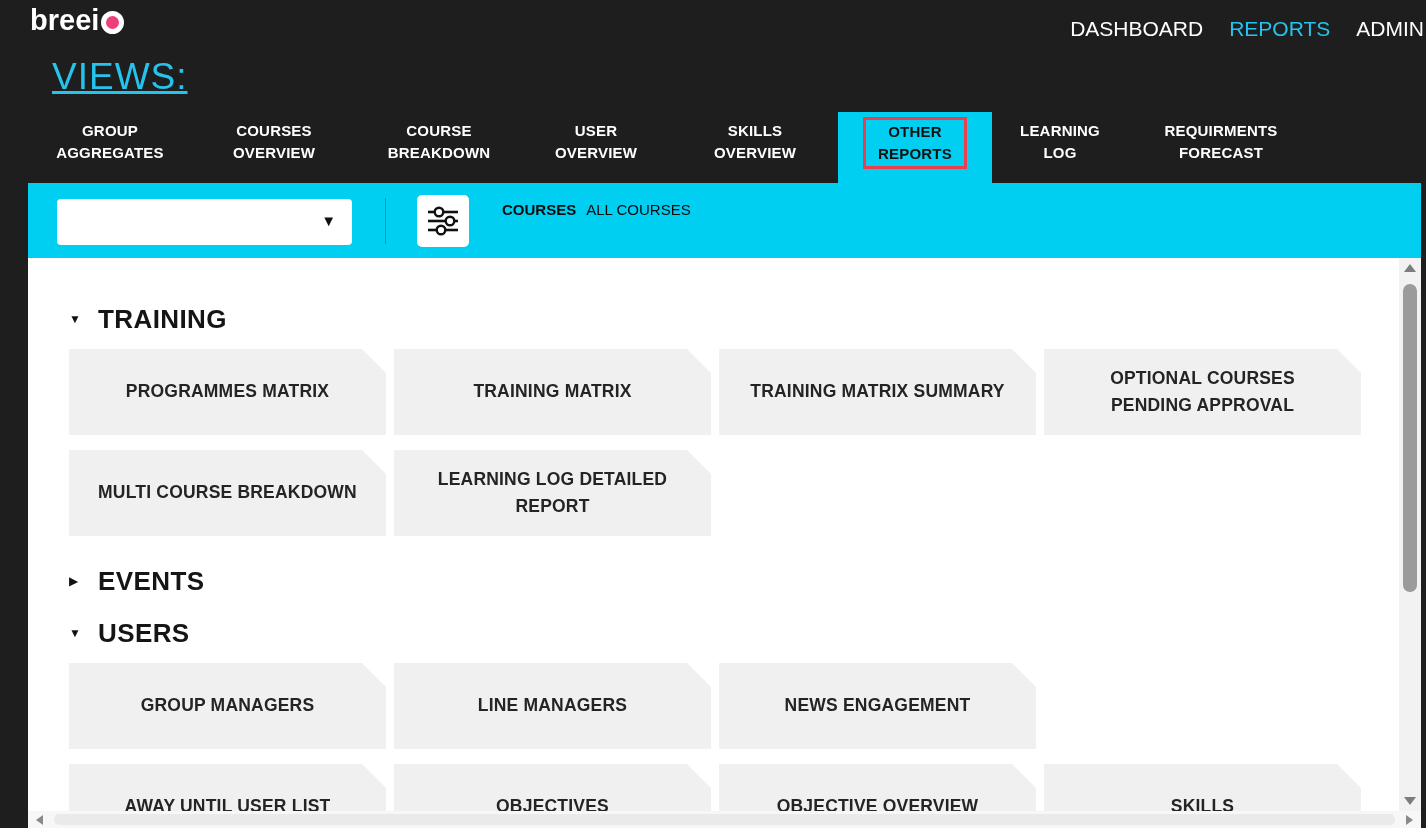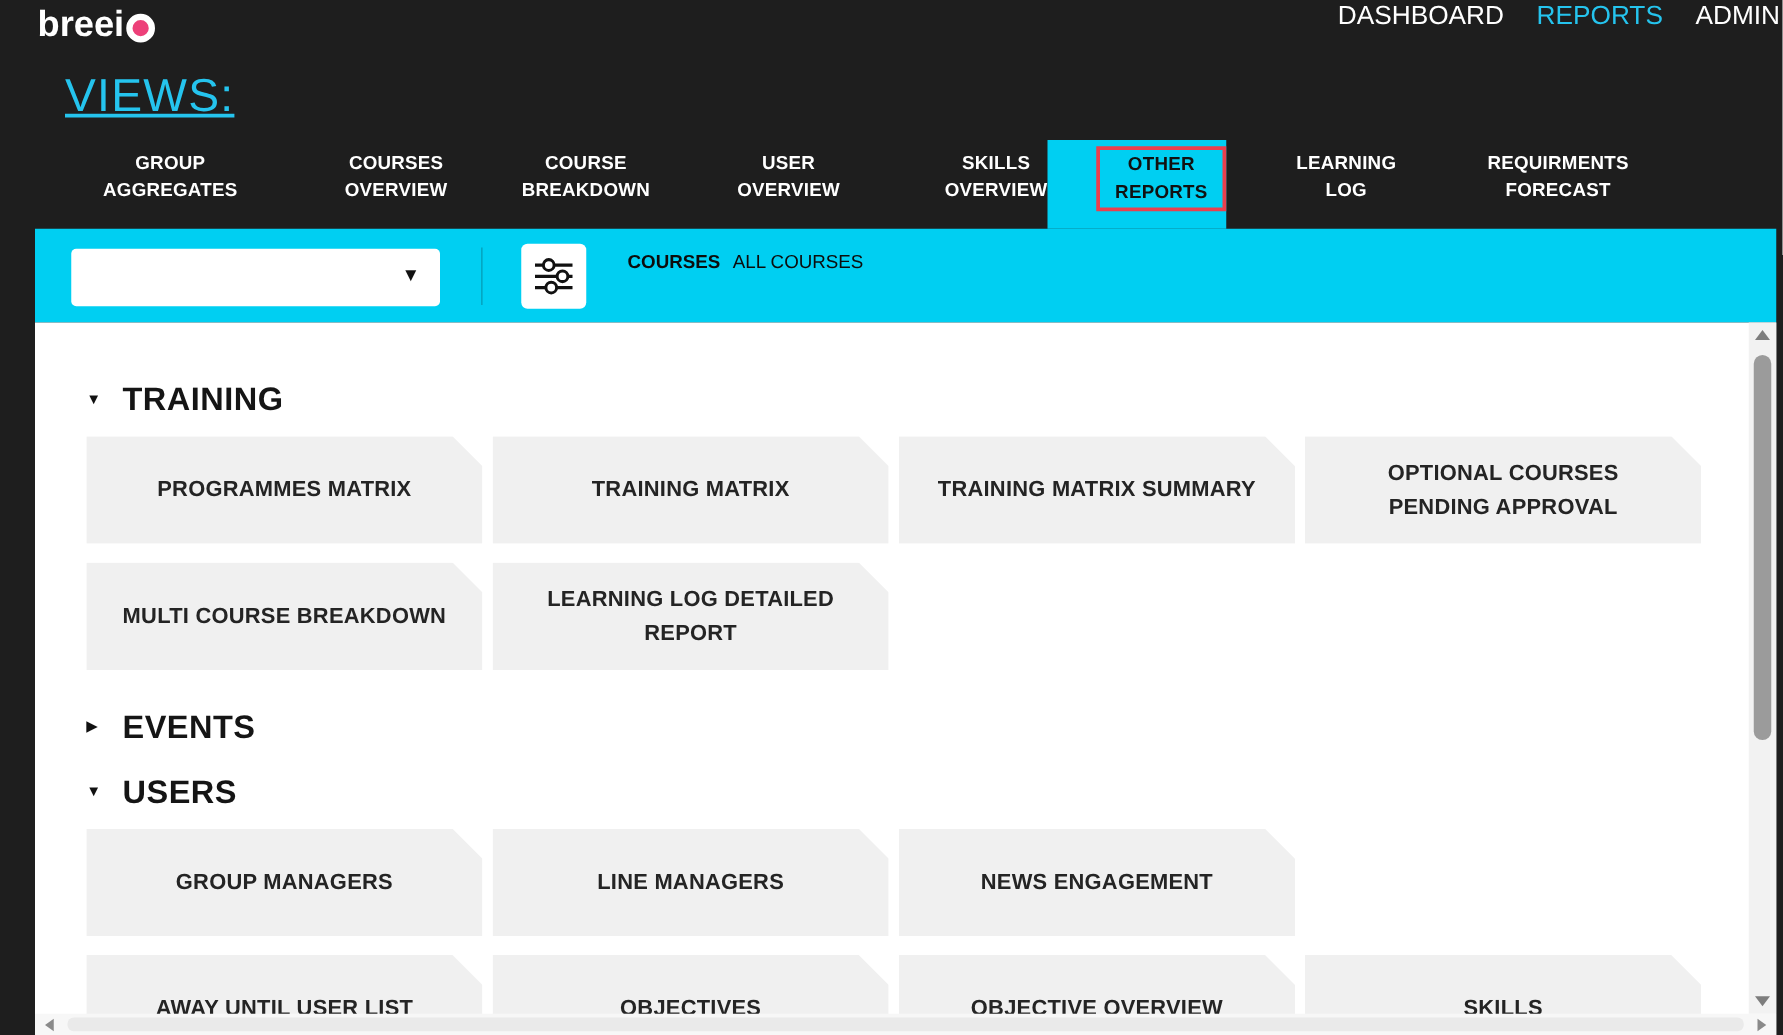--- a/index.html
+++ b/index.html
@@ -5,30 +5,30 @@
   html,body{margin:0;padding:0;}
   body{
     width:1426px;height:828px;position:relative;overflow:hidden;
     background:var(--dark,#1e1e1e);
     font-family:"Liberation Sans", sans-serif;
   }
   
   .topbar{position:absolute;top:0;left:0;width:100%;height:44px;}
   .logo{position:absolute;left:30px;top:4px;color:#fff;font-size:29px;font-weight:bold;letter-spacing:0;display:flex;align-items:center;}
   .logo-o{display:inline-block;width:13px;height:13px;border-radius:50%;background:var(--pink,#ed4079);border:5px solid #fff;margin-left:2px;margin-top:4px;}
-  .top-nav{position:absolute;right:2px;top:1px;display:flex;gap:26px;}
+  .top-nav{position:absolute;right:2px;top:17px;display:flex;gap:26px;}
   .nav-item{color:#fff;font-size:21px;cursor:pointer;}
   .nav-item.active{color:var(--cyan-text,#25c4ee);}
   
   .views-title{position:absolute;left:52px;top:56px;color:var(--cyan-text,#25c4ee);font-size:37px;font-weight:400;letter-spacing:1px;text-decoration:underline;}
   
   .tabs-row{position:absolute;left:30px;top:112px;height:71px;display:flex;}
-  .tab{display:flex;flex-direction:column;align-items:flex-end;padding-top:8px;box-sizing:border-box;cursor:pointer;color:#fff;height:71px;}
+  .tab{display:flex;flex-direction:column;align-items:center;padding-top:8px;box-sizing:border-box;cursor:pointer;color:#fff;height:71px;}
   .tab:nth-child(1){width:160px}.tab:nth-child(2){width:168px}.tab:nth-child(3){width:162px}
-  .tab:nth-child(4){width:152px}.tab:nth-child(5){width:166px}.tab:nth-child(6){width:143px}
+  .tab:nth-child(4){width:152px}.tab:nth-child(5){width:166px}.tab:nth-child(6){width:154px}
   .tab:nth-child(7){width:136px}.tab:nth-child(8){width:186px}
   .tab.active{background:var(--cyan,#00cff2);color:#111;padding-top:5px;}
   .tab-label{font-weight:bold;font-size:15px;line-height:22px;text-align:center;letter-spacing:.2px;}
   .anno-box{border:3px solid var(--red,#e8404e);padding:1px 12px;}
   
   .filter-bar{position:absolute;left:28px;top:183px;width:1393px;height:75px;background:var(--cyan,#00cff2);}
   .dropdown{position:absolute;left:29px;top:16px;width:295px;height:46px;background:#fff;border-radius:4px;cursor:pointer;}
   .dropdown .caret{position:absolute;right:16px;top:13px;color:#111;font-size:15px;}
   .vdivider{position:absolute;left:357px;top:15px;width:1px;height:46px;background:rgba(10,70,82,.38);}
   .filter-btn{position:absolute;left:389px;top:12px;width:52px;height:52px;background:#fff;border-radius:5px;cursor:pointer;display:flex;align-items:center;justify-content:center;}

